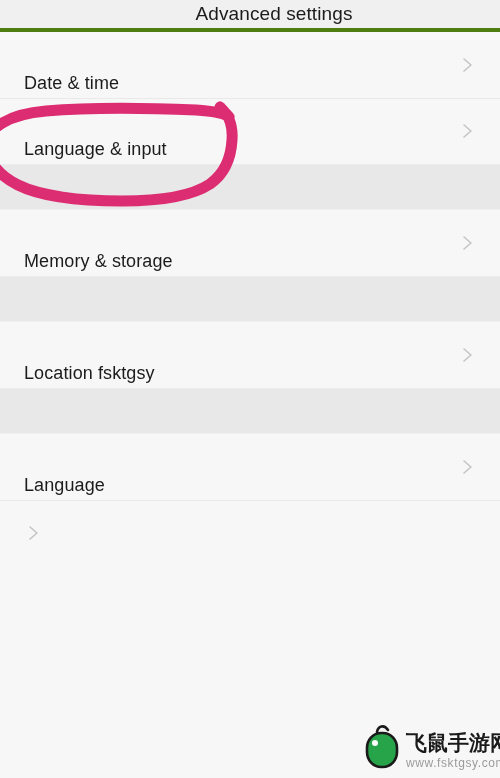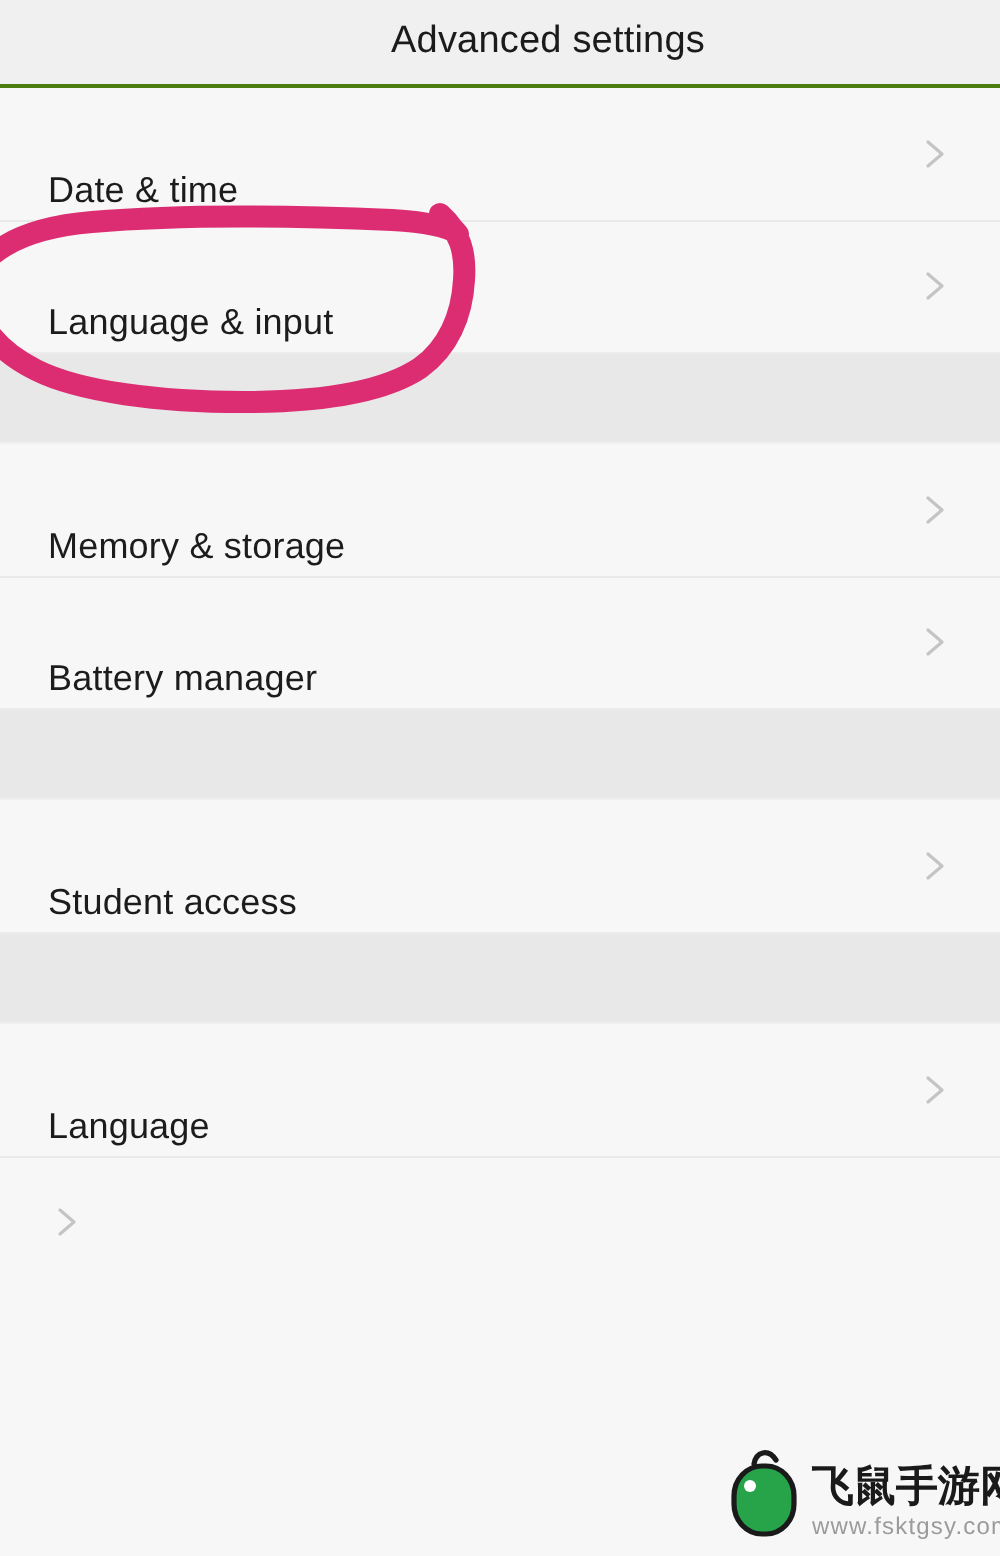--- a/index.html
+++ b/index.html
@@ -17,27 +17,27 @@
   .screen {
     position: relative;
     width: 500px;
     height: 778px;
     background: #f7f7f7;
     overflow: hidden;
   }
 
   
   .header {
-    height: 44px;
+    height: 32px;
     background: #f0f0f0;
     display: flex;
     align-items: center;
     justify-content: center;
     box-sizing: border-box;
-    border-bottom: 2px solid #4d7c0f;
+    border-bottom: 4px solid #4d7c0f;
     padding-left: 48px;
   }
   .header-title {
     font-size: 19px;
     color: #1b1b1b;
     letter-spacing: 0.1px;
   }
 
   
   .list {
@@ -145,35 +145,27 @@
 
     <div class="group">
       <div class="row">
         <span class="row-label">Memory &amp; storage</span>
         <span class="chevron">
           <svg width="18" height="18" viewBox="0 0 18 18">
             <polyline points="6,3 13,9 6,15" fill="none" stroke="#c4c4c4" stroke-width="1.6" stroke-linecap="round" stroke-linejoin="round"></polyline>
           </svg>
         </span>
       </div>
-      <div class="row">
-        <span class="row-label">Battery manager</span>
-        <span class="chevron">
-          <svg width="18" height="18" viewBox="0 0 18 18">
-            <polyline points="6,3 13,9 6,15" fill="none" stroke="#c4c4c4" stroke-width="1.6" stroke-linecap="round" stroke-linejoin="round"></polyline>
-          </svg>
-        </span>
-      </div>
     </div>
 
     <div class="gap"></div>
 
     <div class="group">
       <div class="row">
-        <span class="row-label">Student access</span>
+        <span class="row-label">Location fsktgsy</span>
         <span class="chevron">
           <svg width="18" height="18" viewBox="0 0 18 18">
             <polyline points="6,3 13,9 6,15" fill="none" stroke="#c4c4c4" stroke-width="1.6" stroke-linecap="round" stroke-linejoin="round"></polyline>
           </svg>
         </span>
       </div>
     </div>
 
     <div class="gap"></div>
 

